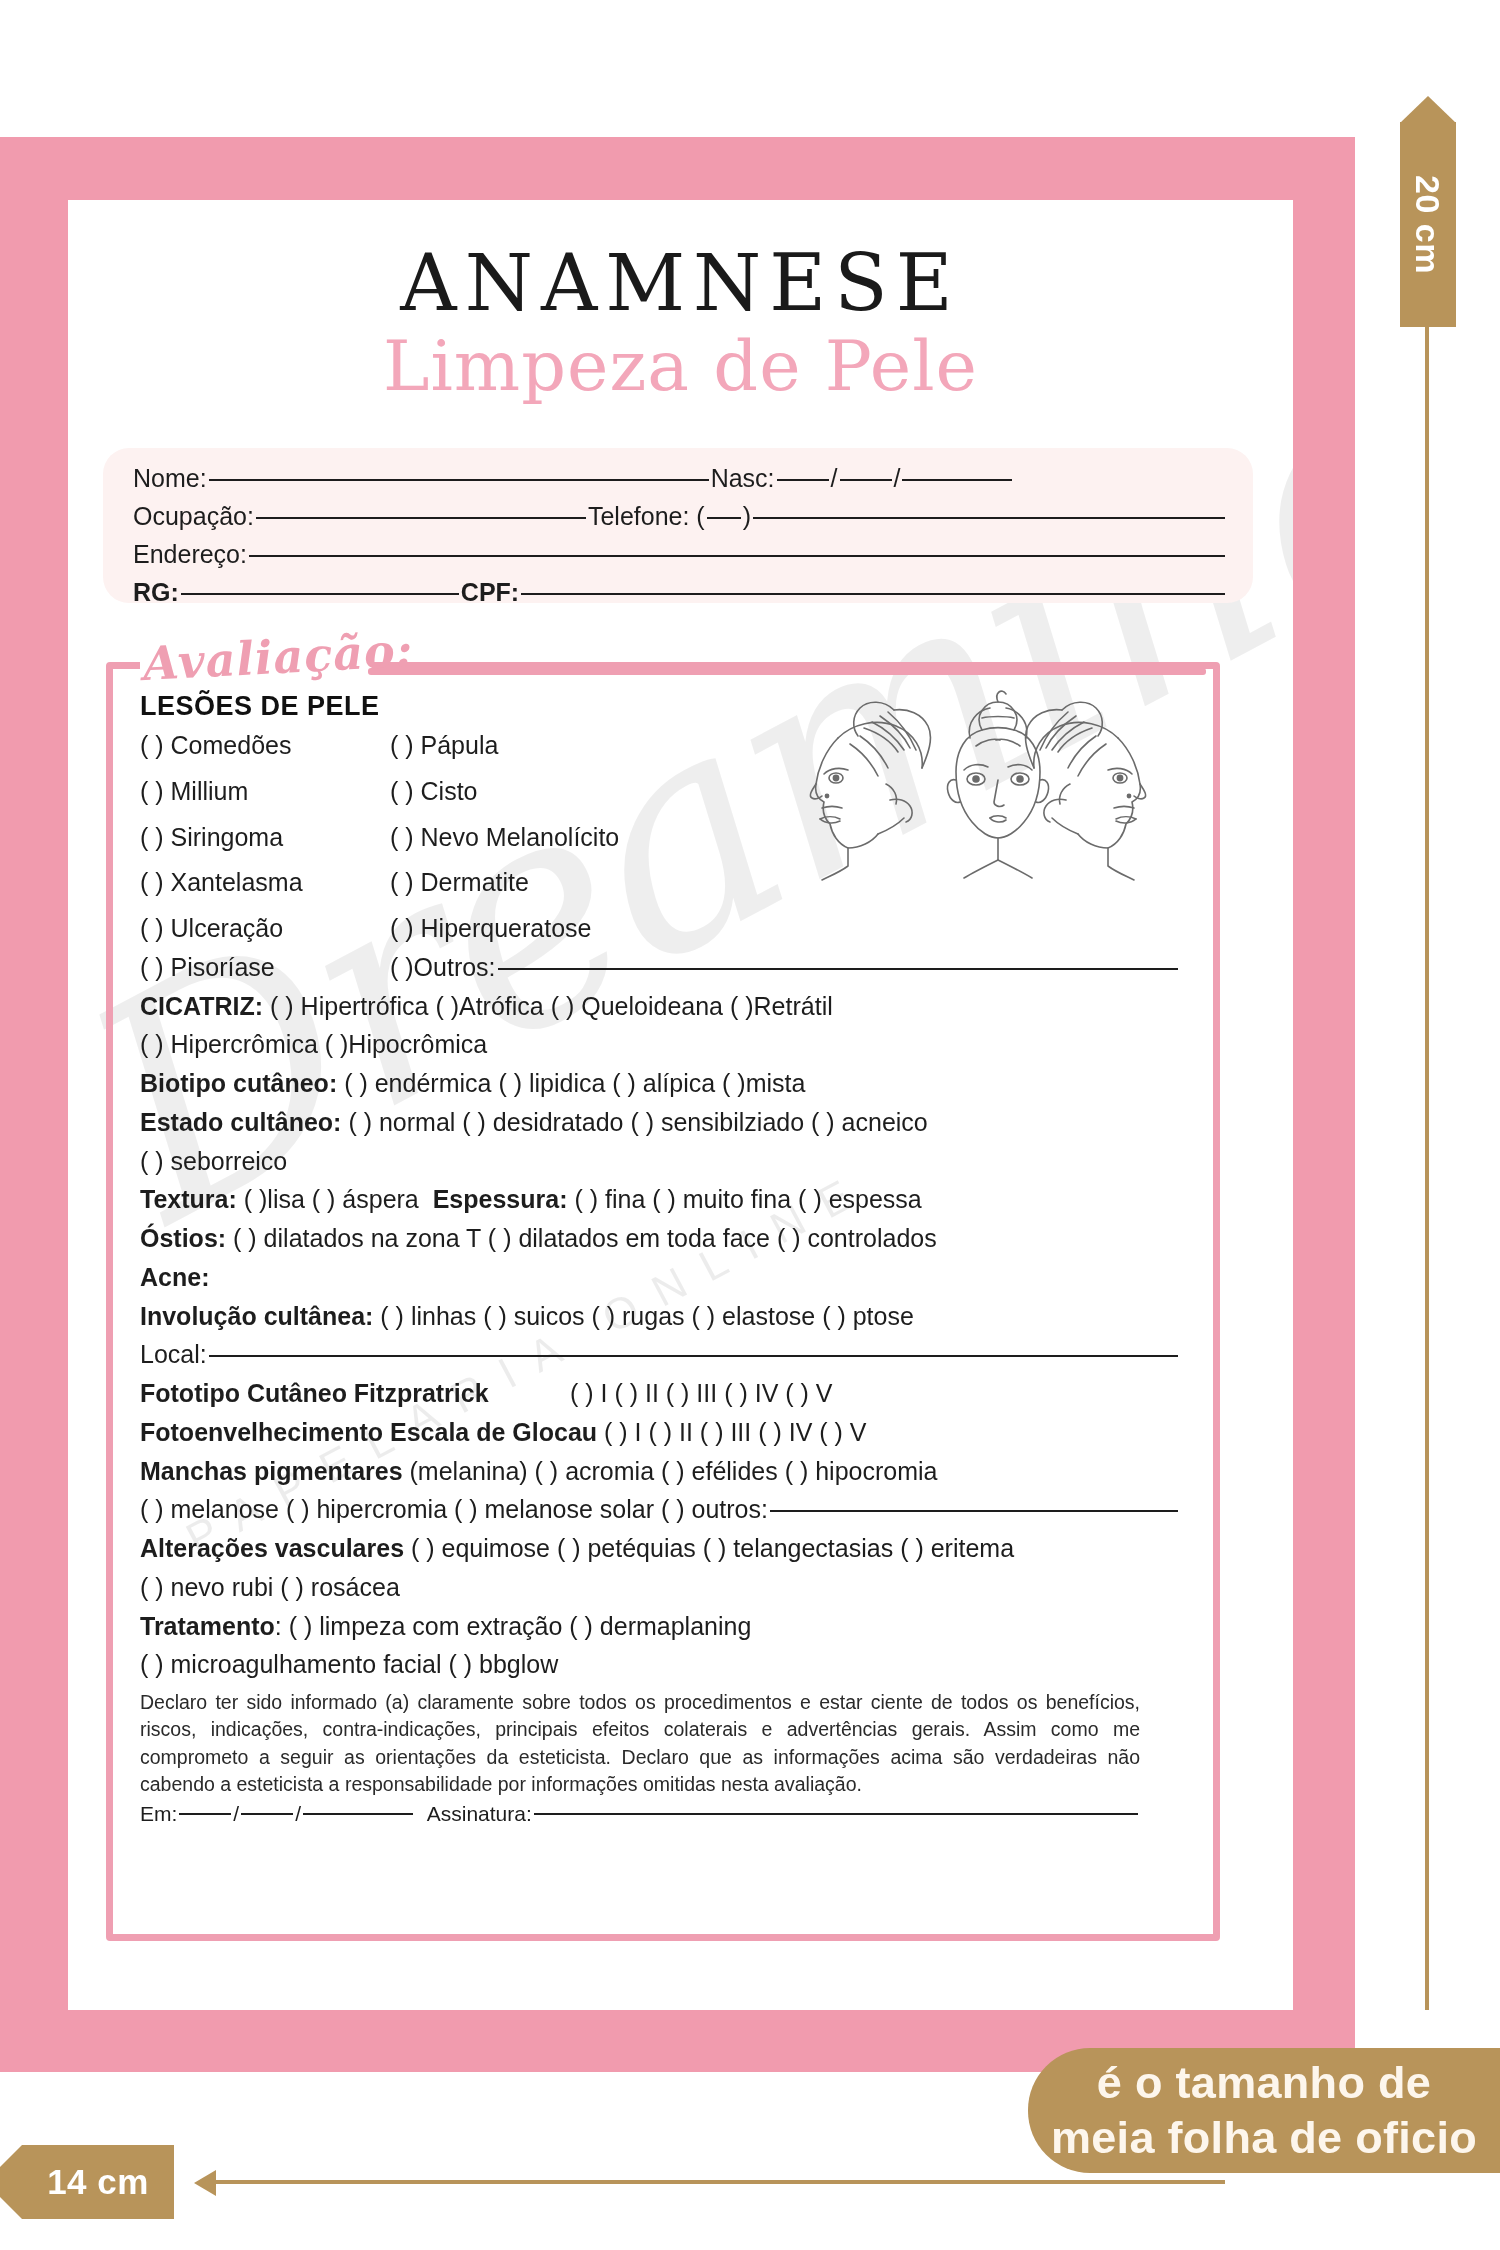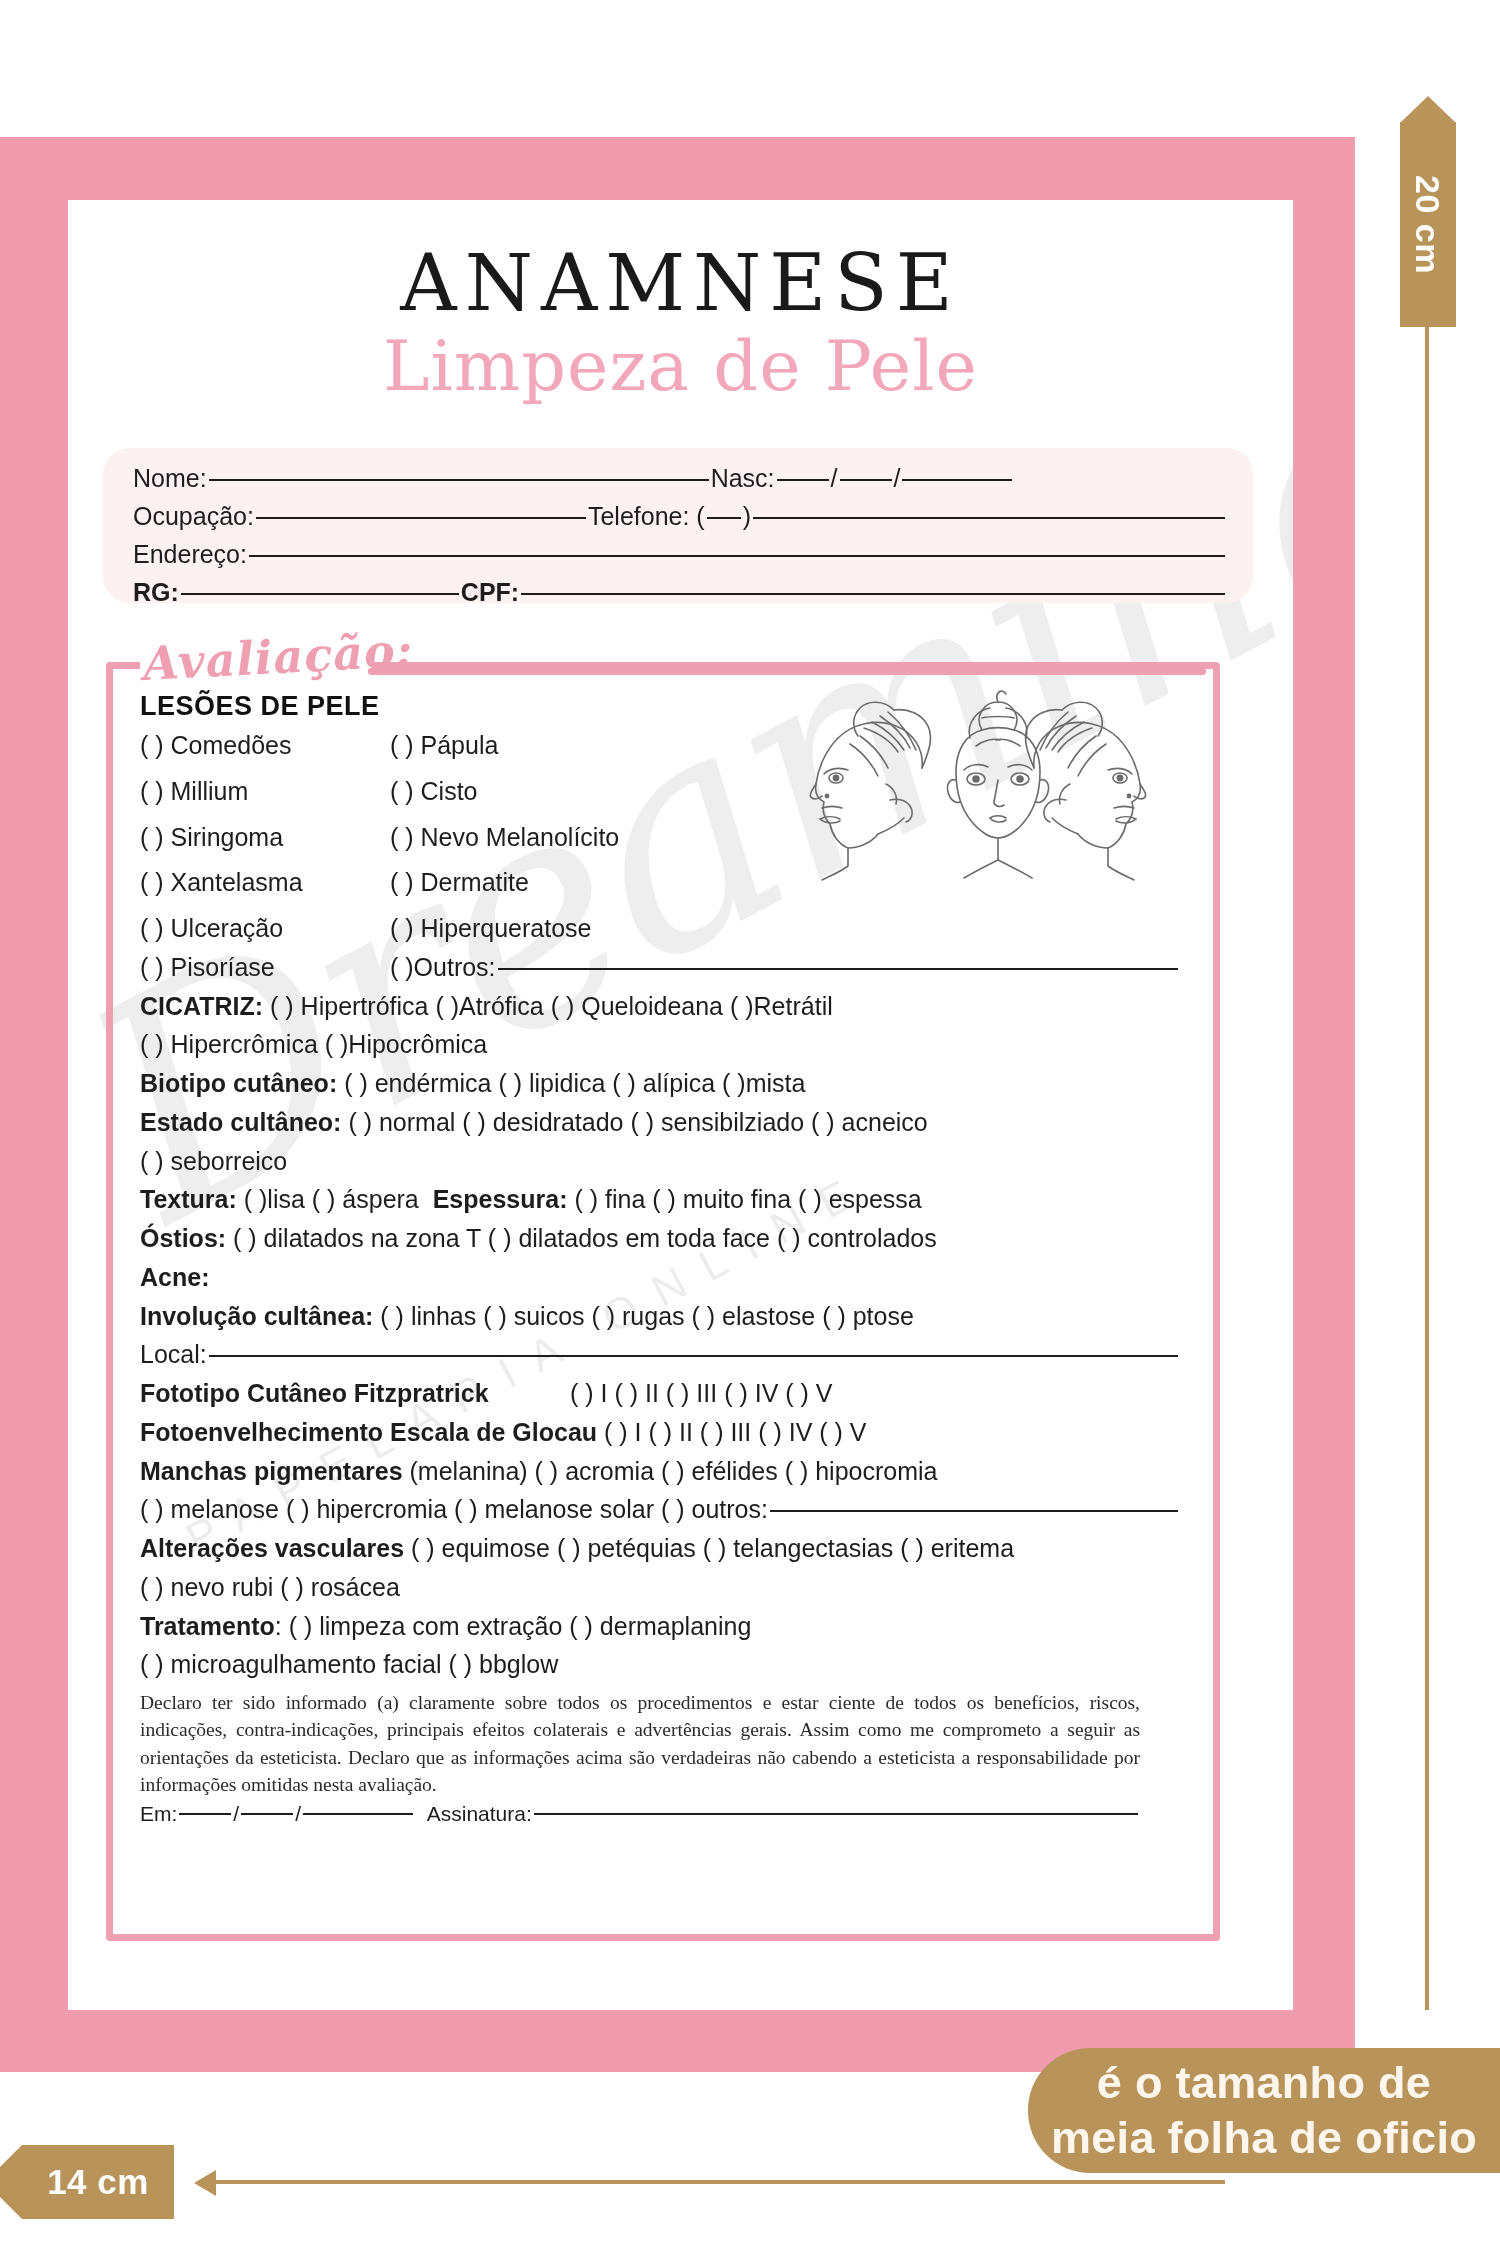--- a/index.html
+++ b/index.html
@@ -198,21 +198,20 @@
   }
 
   
   #declaration{
     margin-top:8px;
     font-size:19.5px;
     line-height:1.40;
     text-align:justify;
     color:#2a2a2a;
     width:1000px;
-    font-family:Liberation Serif, serif;
   }
   #sign-line{
     margin-top:4px;
     display:flex;
     align-items:baseline;
     font-size:21px;
     white-space:nowrap;
     width:1000px;
   }
 

